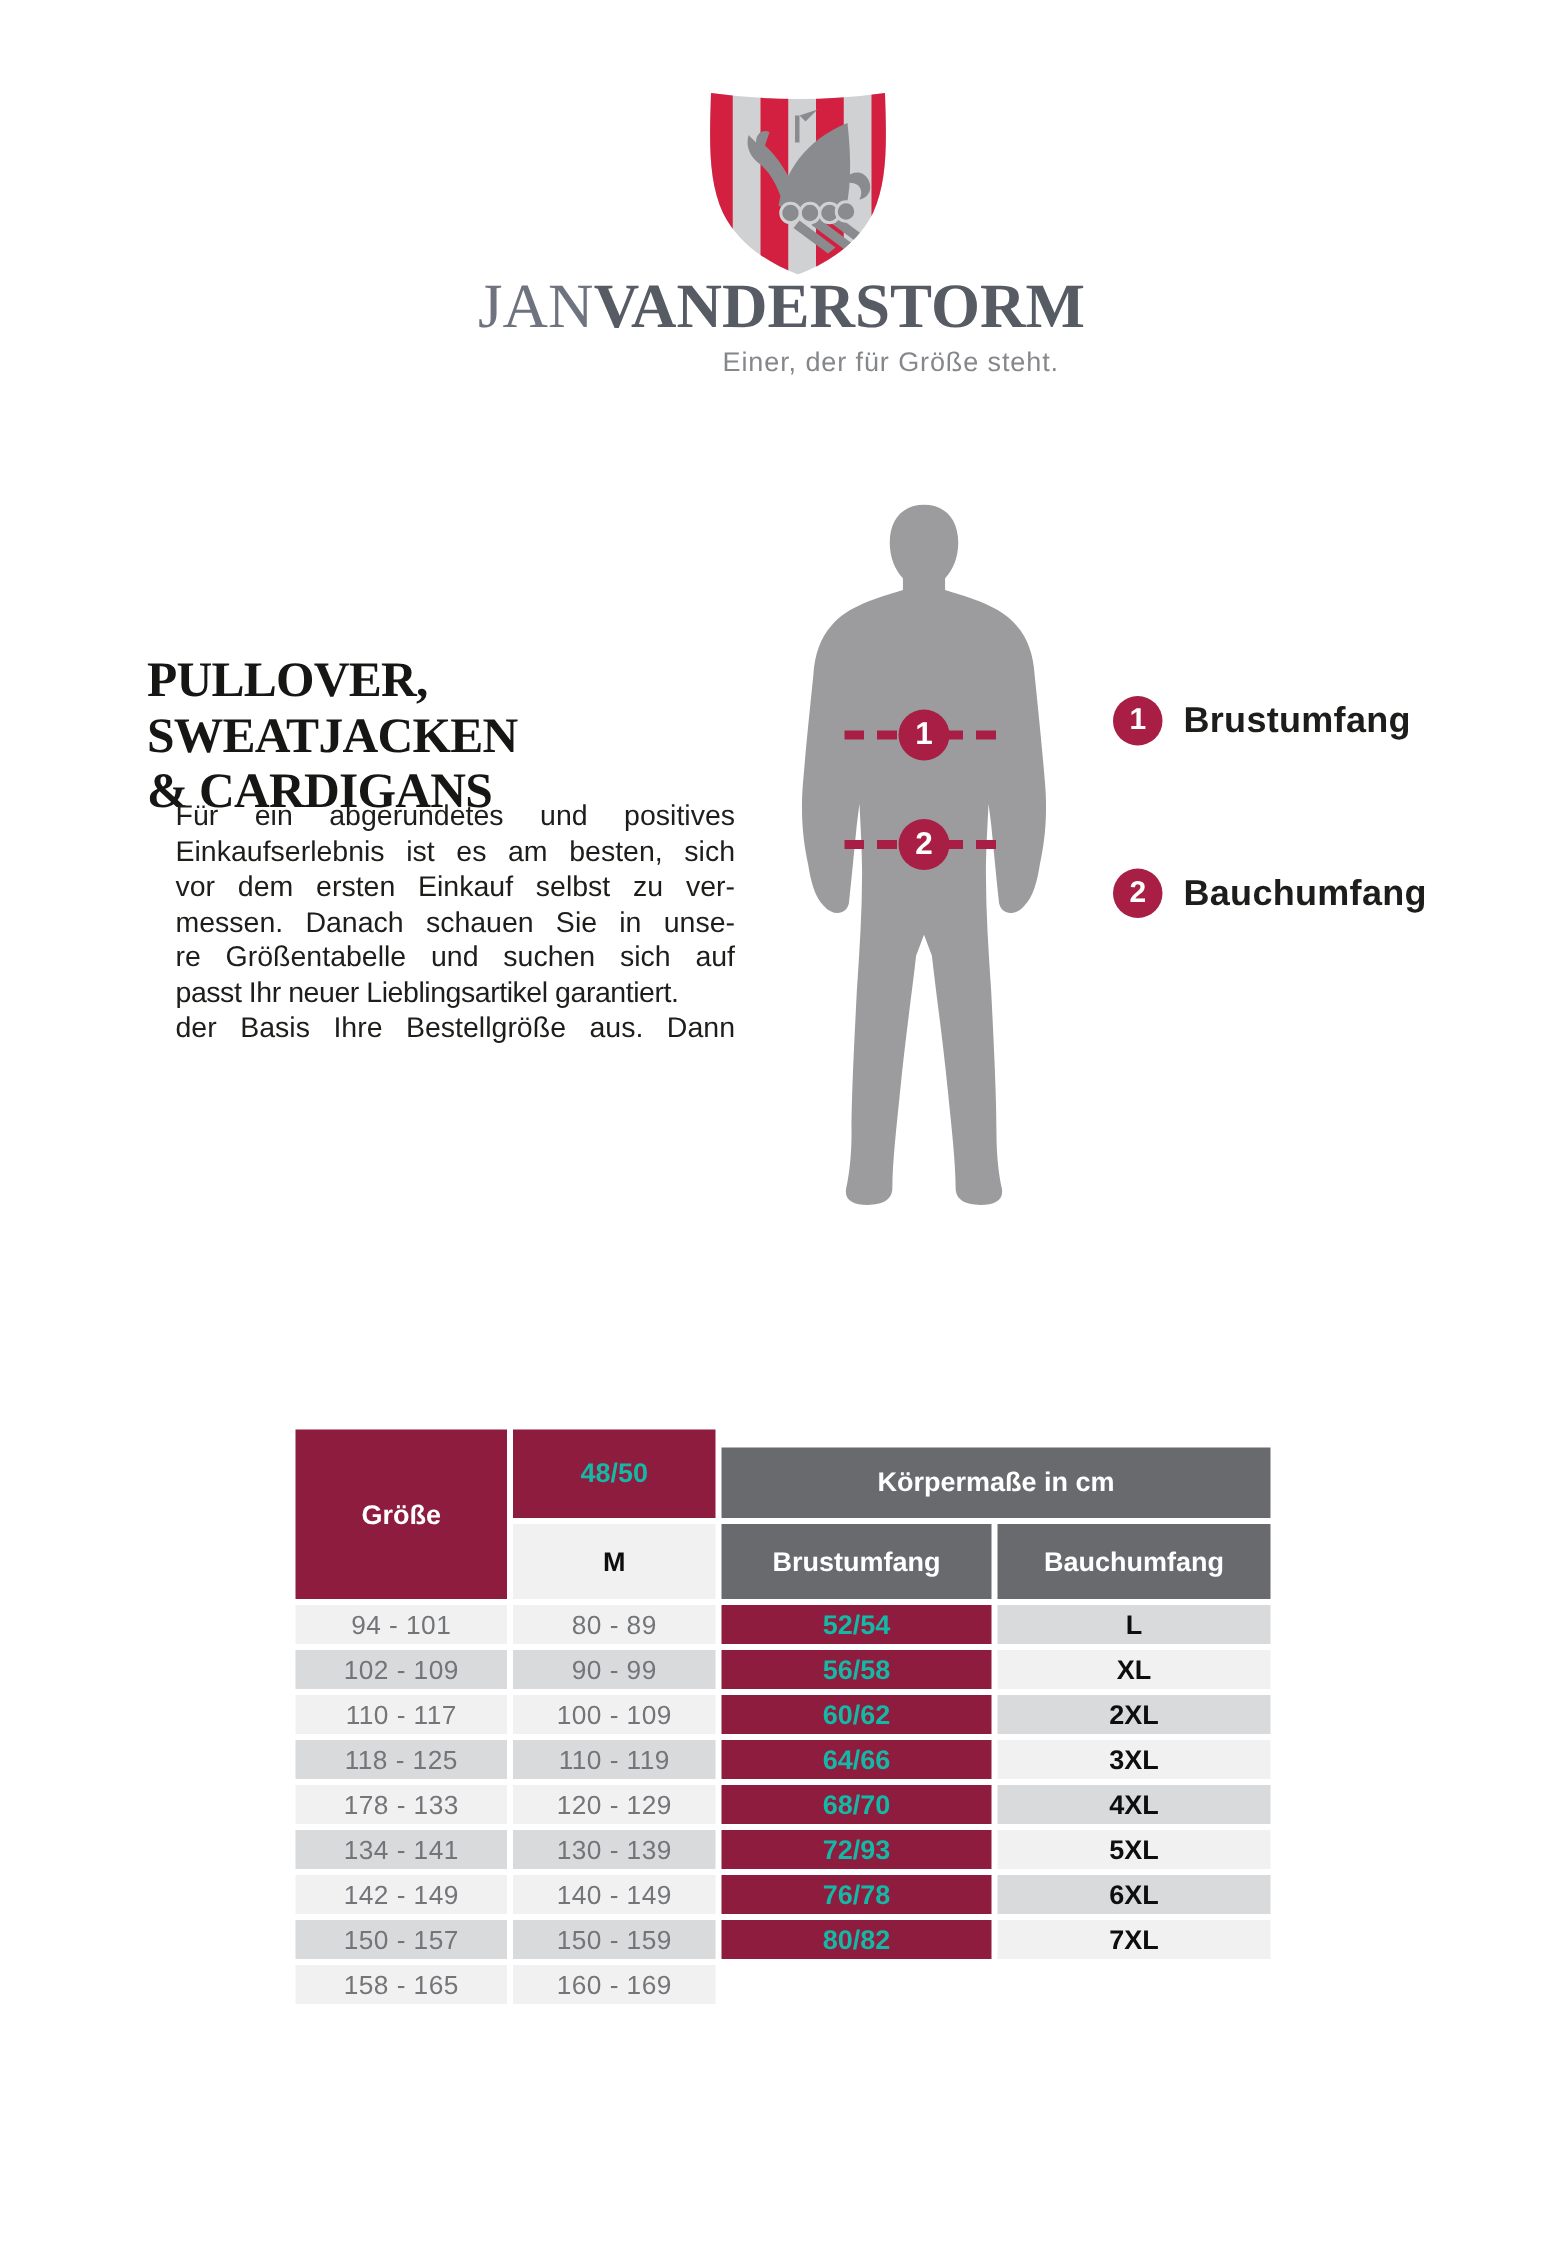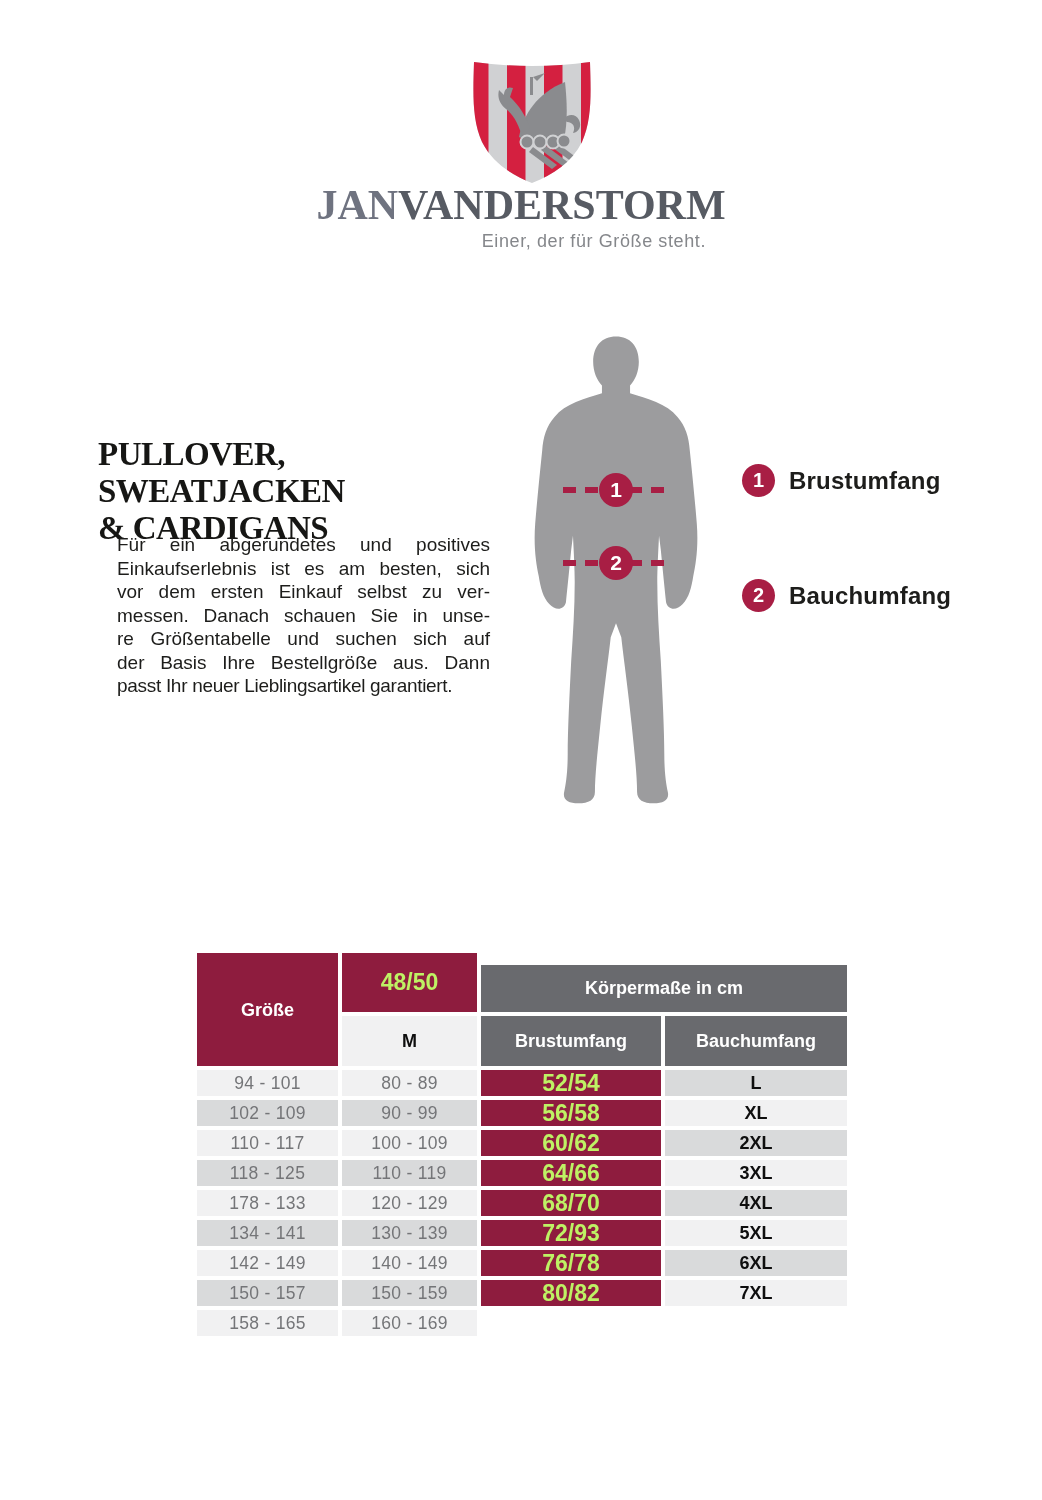--- a/index.html
+++ b/index.html
@@ -28,21 +28,21 @@
   }
   
   .shield{position:absolute;left:467px;top:57px;width:130px;height:128px;}
   .brand-line{
     position:absolute;left:0;top:182px;width:1042px;
     text-align:center;
     font-family:"Liberation Serif","DejaVu Serif",serif;
     font-size:42px;line-height:46px;letter-spacing:0px;
     white-space:nowrap;
   }
-  .brand-light{color:var(--brand-light);font-weight:700;}
+  .brand-light{color:var(--brand-light);font-weight:400;}
   .brand-dark{color:var(--brand-dark);font-weight:700;}
   .tagline{
     position:absolute;right:336px;top:227px;
     color:var(--tagline-gray);
     font-size:18px;line-height:28px;letter-spacing:0.6px;
     white-space:nowrap;
   }
   
   .section-title{
     position:absolute;left:98px;top:426px;width:420px;
@@ -92,21 +92,21 @@
     gap:4px;
   }
   .cell{display:flex;align-items:center;justify-content:center;text-align:center;}
   .th-maroon{background:var(--maroon);color:#fff;font-weight:700;font-size:18px;line-height:22px;}
   .th-gray{background:var(--header-gray);color:#fff;font-weight:700;font-size:18px;}
   .c-groesse{grid-area:1 / 1 / 3 / 2;}
   .c-intl{grid-area:1 / 2 / 3 / 3;}
   .c-body{grid-area:1 / 3 / 2 / 5;margin-top:12px;}
   .c-chest{grid-area:2 / 3 / 3 / 4;}
   .c-waist{grid-area:2 / 4 / 3 / 5;}
-  .td-size{background:var(--maroon);color:#bef264;font-weight:700;font-size:23px;}
+  .td-size{background:var(--maroon);color:#14b8a6;font-weight:700;font-size:18px;}
   .td-intl{font-weight:700;color:#0e0e0e;font-size:18px;}
   .td-val{color:var(--value-gray);font-size:17.5px;letter-spacing:0.3px;}
   .light{background:var(--row-light);}
   .dark{background:var(--row-dark);}
 </style>
 </head>
 <body>
 
 <div id="page">
 
@@ -158,22 +158,22 @@
     <div>PULLOVER, SWEATJACKEN</div>
     <div>&amp; CARDIGANS</div>
   </h1>
 
   <div class="intro">
       <div class="pline">Für ein abgerundetes und positives</div>
       <div class="pline">Einkaufserlebnis ist es am besten, sich</div>
       <div class="pline">vor dem ersten Einkauf selbst zu ver-</div>
       <div class="pline">messen. Danach schauen Sie in unse-</div>
       <div class="pline">re Größentabelle und suchen sich auf</div>
+      <div class="pline last">passt Ihr neuer Lieblingsartikel garantiert.</div>
       <div class="pline">der Basis Ihre Bestellgröße aus. Dann</div>
-      <div class="pline last">passt Ihr neuer Lieblingsartikel garantiert.</div>
     </div>
 
   <svg class="silhouette" viewBox="0 0 230 540" preserveAspectRatio="none" aria-hidden="true">
     <path fill="var(--silhouette-gray)" d="
       M115,4 C99,4 89,15 89,33 C89,44 93,54 99,60 L99,69
       C80,75 57,81 45,96 C36,106 32,119 31,134
       C28,163 25,193 23,218 C21,244 24,264 27,278
       C29,291 32,303 39,310 C46,318 56,317 58,308
       C60,290 62,268 64,248 L66,232
       C67,252 68,270 68,285 C68,315 66,345 64,375

